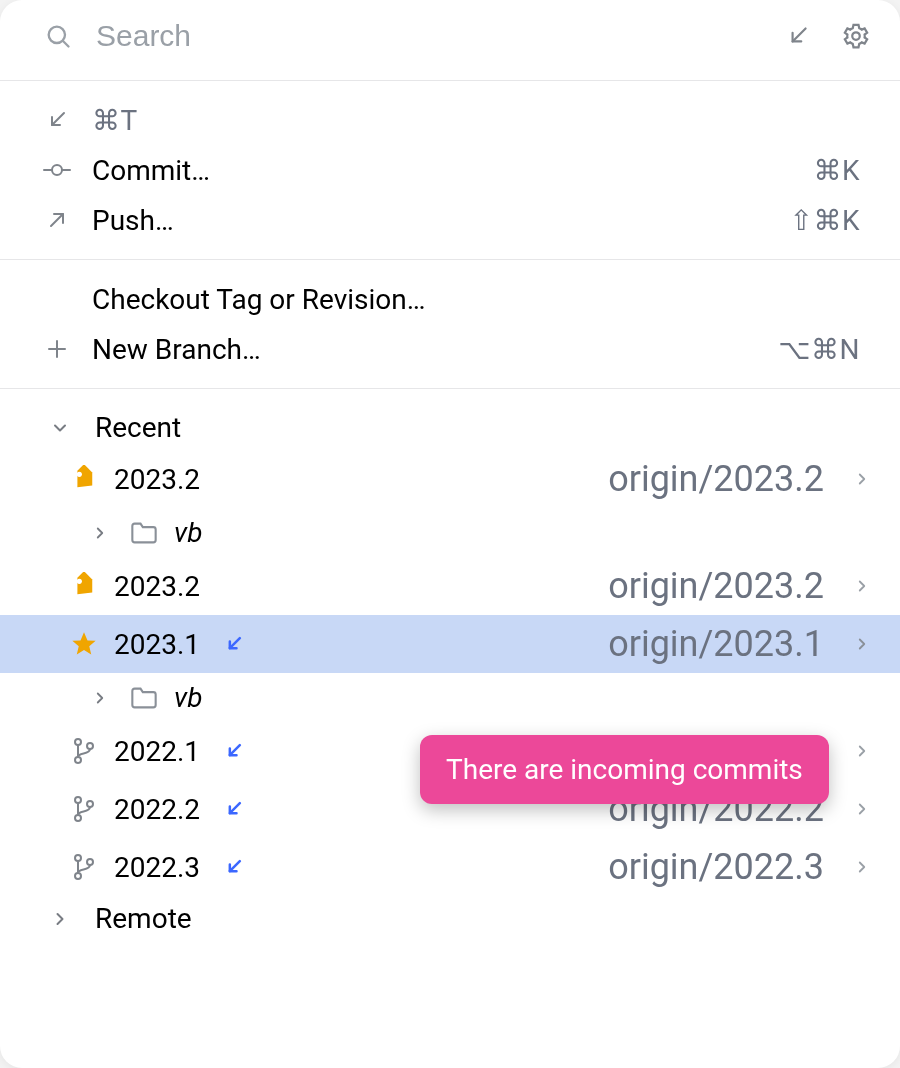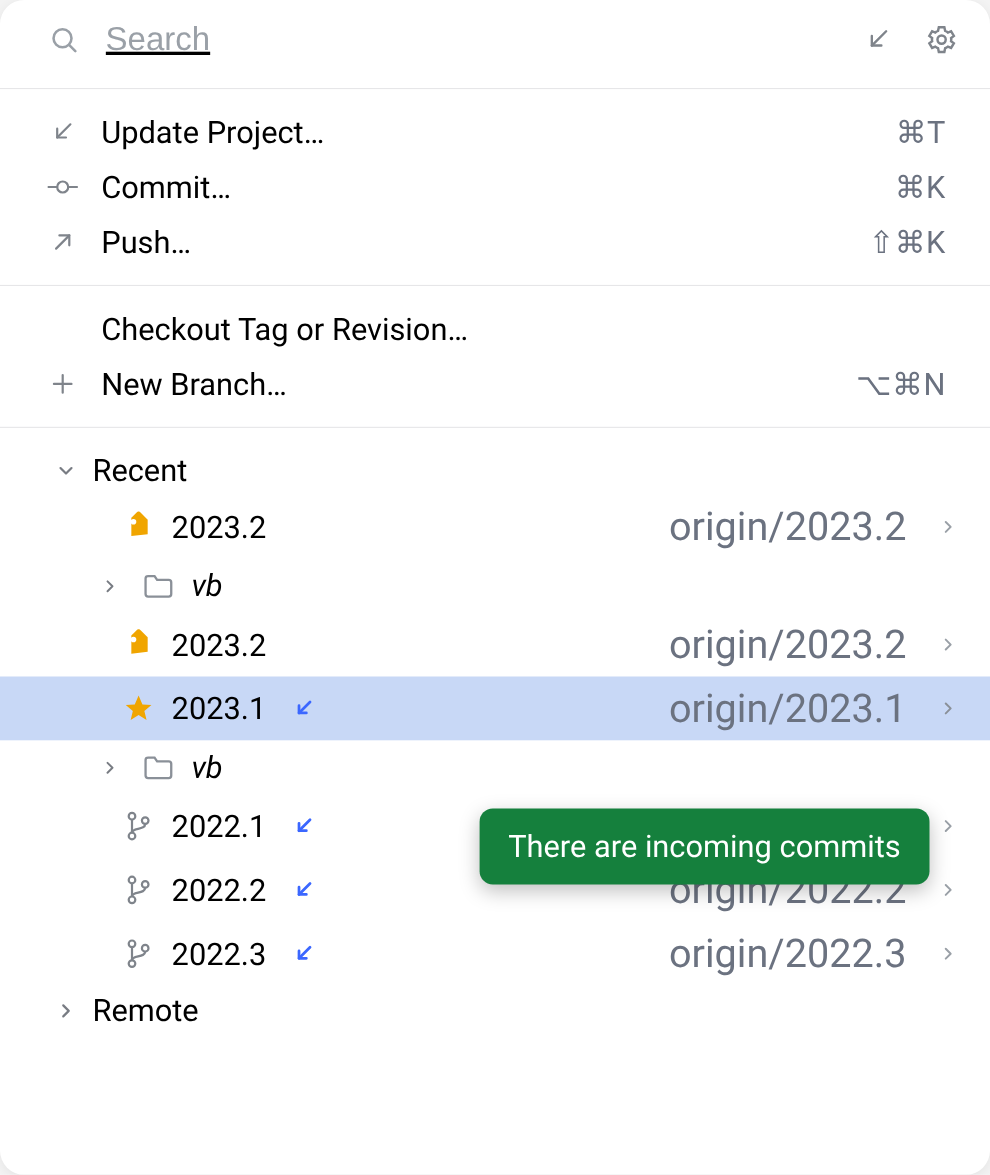--- a/index.html
+++ b/index.html
@@ -38,21 +38,20 @@
     display: flex;
     align-items: center;
     gap: 16px;
     padding: 18px 26px 26px 40px;
   }
   .search-wrap {
     display: flex;
     align-items: flex-start;
     gap: 18px;
     flex: 1 1 auto;
-    text-decoration: underline;
   }
   .search-wrap svg { display:block; }
   .search-input {
     border: none;
     outline: none;
     font-size: 30px;
     color: var(--text);
     flex: 1 1 auto;
     background: transparent;
   }
@@ -93,33 +92,33 @@
     color: var(--shortcut);
     font-size: 28px;
     letter-spacing: 0.5px;
   }
 
   
   .tree-section { padding: 16px 0 30px 0; }
   .group-row {
     display:flex;
     align-items:center;
-    gap: 12px;
+    gap: 23px;
     padding: 6px 40px 6px 48px;
     font-size: 28px;
   }
   .group-row .chevron {
     width: 24px; height: 24px;
     display:flex; align-items:center; justify-content:center;
     color: #787c83;
   }
   .branch-row {
     display:flex;
     align-items:center;
-    padding: 8px 24px 8px 110px;
+    padding: 8px 24px 8px 68px;
     gap: 14px;
     font-size: 28px;
     position: relative;
   }
   .branch-row .icon-cell {
     width: 32px; height: 32px;
     display:flex; align-items:center; justify-content:center;
   }
   .branch-row .name { }
   .branch-row .incoming {
@@ -146,23 +145,23 @@
     margin-right: 2px;
   }
   .branch-row.selected {
     background: var(--selected);
   }
   .branch-row.selected .remote { color: #6b7280; }
 
   
   .tooltip {
     position: absolute;
-    left: 436px;
+    left: 420px;
     top: 735px;
-    background: #15803d;
+    background: #ec4899;
     color: #ffffff;
     border-radius: 12px;
     padding: 18px 26px;
     font-size: 28px;
     box-shadow: 0 6px 18px rgba(0,0,0,.25);
     white-space: nowrap;
   }
 
 </style>
 </head>
@@ -199,21 +198,20 @@
   <div class="divider"></div>
 
   <div class="menu-section">
     <div class="menu-item">
       <span class="mi-icon">
         <svg width="24" height="24" viewBox="0 0 24 24" fill="none" stroke="#7f848b" stroke-width="2" stroke-linecap="round" stroke-linejoin="round">
             <line x1="19" y1="5" x2="7" y2="17"></line>
             <polyline points="7 9 7 17 15 17"></polyline>
           </svg>
       </span>
-      <span class="mi-label">Update Project…</span>
       <span class="mi-shortcut">⌘T</span>
     </div>
     <div class="menu-item">
       <span class="mi-icon">
         <svg width="28" height="24" viewBox="0 0 28 24" fill="none" stroke="#7f848b" stroke-width="2" stroke-linecap="round">
             <line x1="1" y1="12" x2="9" y2="12"></line>
             <circle cx="14" cy="12" r="5"></circle>
             <line x1="19" y1="12" x2="27" y2="12"></line>
           </svg>
       </span>

